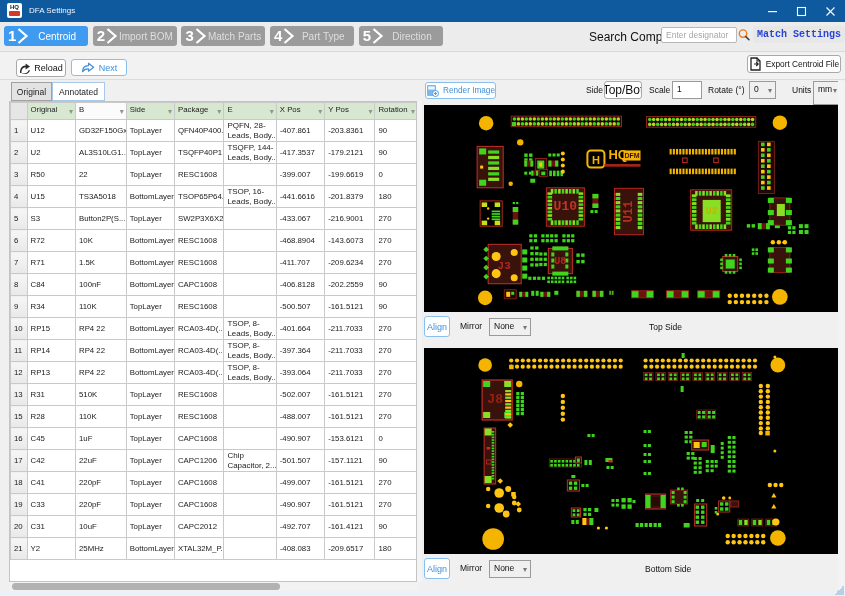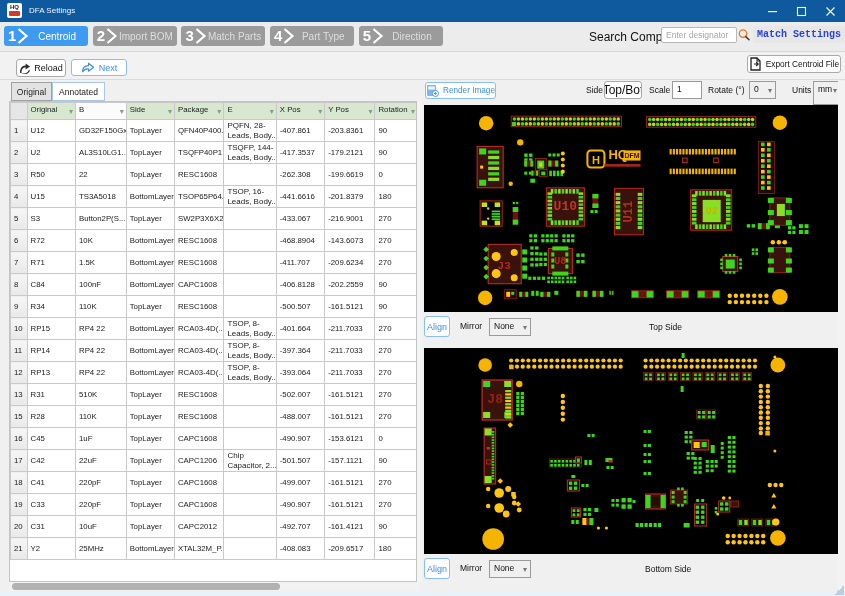--- a/index.html
+++ b/index.html
@@ -164,21 +164,21 @@
           <td>-179.2121</td>
           <td>90</td>
         </tr>
         <tr style="height:22px">
           <td class="num">3</td>
           <td>R50</td>
           <td>22</td>
           <td>TopLayer</td>
           <td>RESC1608</td>
           <td class="e"></td>
-          <td>-262.308</td>
+          <td>-399.007</td>
           <td>-199.6619</td>
           <td>0</td>
         </tr>
         <tr style="height:22px">
           <td class="num">4</td>
           <td>U15</td>
           <td>TS3A5018</td>
           <td>BottomLayer</td>
           <td>TSOP65P64...</td>
           <td class="e">TSOP, 16-<br>Leads, Body...</td>

